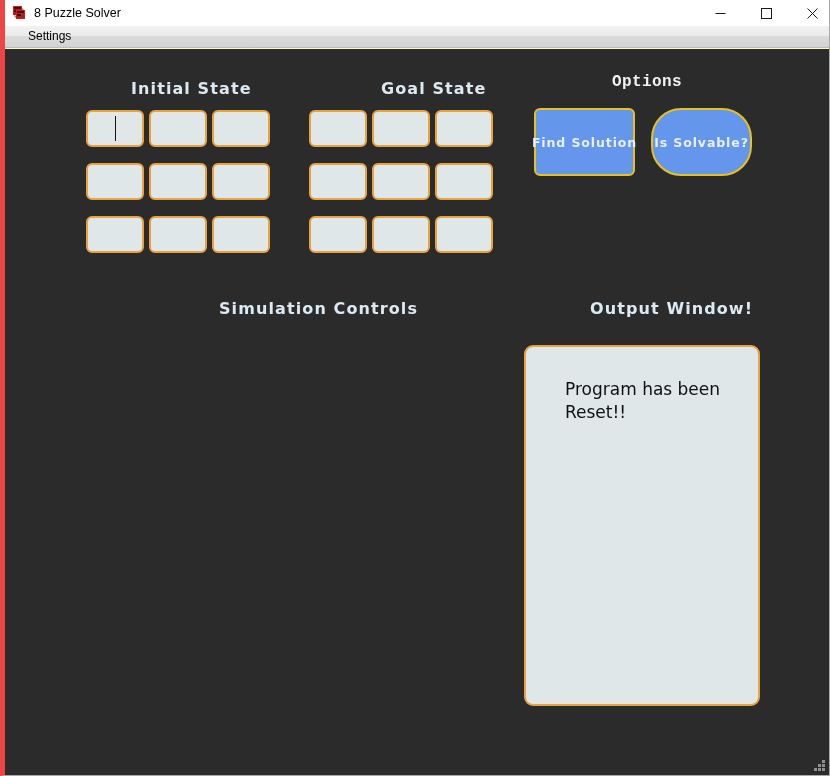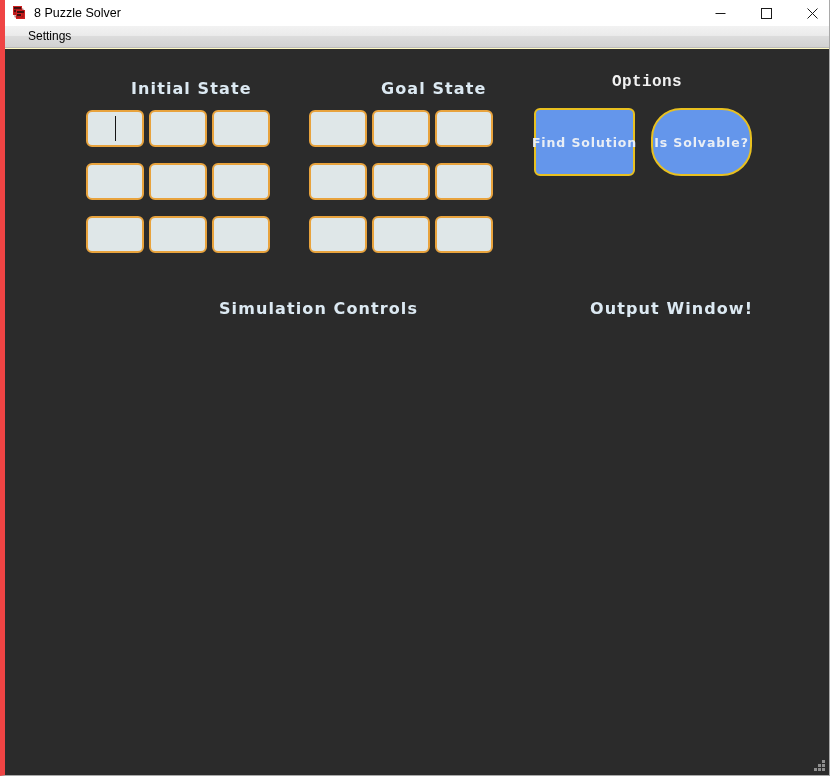--- a/index.html
+++ b/index.html
@@ -306,20 +306,23 @@
     <div class="section-heading plain" id="heading-options">Options</div>
 
     <button class="opt-button" id="btn-find-solution">Find Solution</button>
     <button class="opt-button" id="btn-is-solvable">Is Solvable?</button>
 
     <div class="section-heading" id="heading-sim-controls">Simulation Controls</div>
     <div id="sim-controls-panel"></div>
 
     <div class="section-heading" id="heading-output">Output Window!</div>
 
+    <div id="output-box">
+      <div id="output-text">Program has been Reset!!</div>
+    </div>
 
   </div>
 
   <div id="resize-grip">
     <i></i>
       <i></i>
       <i></i>
       <i></i>
       <i></i>
       <i></i>

